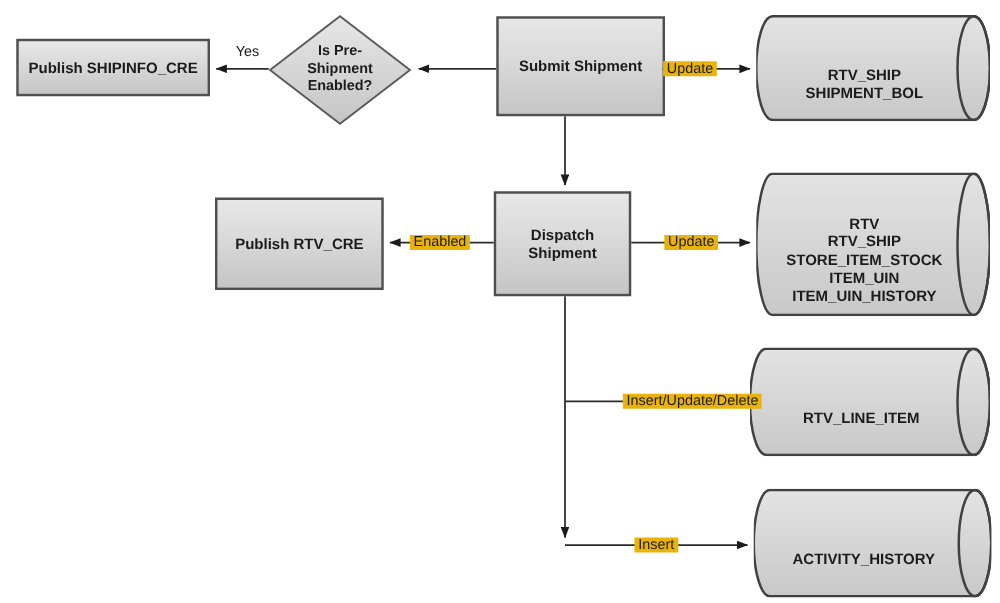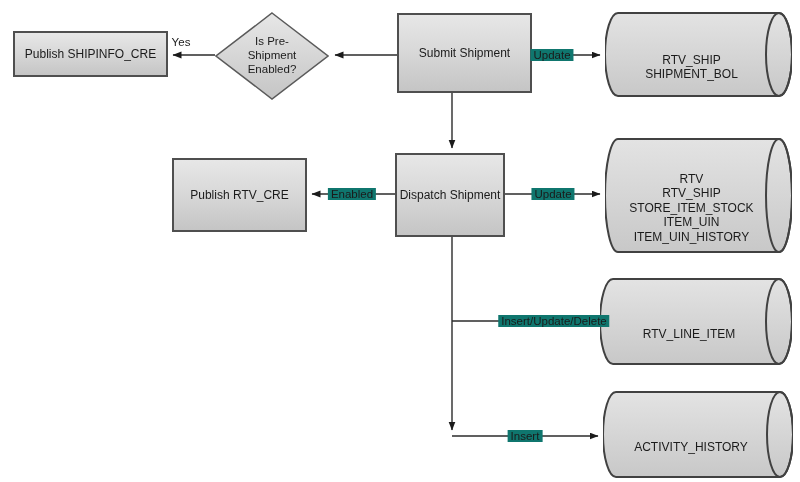--- a/index.html
+++ b/index.html
@@ -41,29 +41,30 @@
   .shape-node {  }
   .shape-node > svg {
     position: absolute;
     left: 0;
     top: 0;
   }
   .shape-label {
     position: relative;
     white-space: pre-line;
     z-index: 1;
+    font-weight: bold;
   }
   .cyl .shape-label {
     padding-right: 14px; 
     margin-top: 25px;
   }
   .edge-label {
     position: absolute;
     transform: translate(-50%, -50%);
-    background: #0f766e;
+    background: #eab308;
     padding: 0 3px;
     font-size: 11.5px;
     color: #1b1b1b;
     white-space: nowrap;
     z-index: 2;
   }
   .edge-label.no-bg {
     background: transparent;
   }
 </style>
@@ -176,20 +177,20 @@
           <stop offset="0" stop-color="#e3e3e3"></stop>
           <stop offset="1" stop-color="#c8c8c8"></stop>
         </linearGradient>
       </defs>
       <path d="M 13 1 H 179 A 13 42.5 0 0 1 179 86 H 13 A 13 42.5 0 0 1 13 1 Z" fill="url(#gradCyl3)" stroke="#414141" stroke-width="2"></path>
       <ellipse cx="179" cy="43.5" rx="13" ry="42.5" fill="none" stroke="#414141" stroke-width="2"></ellipse>
     </svg>
     <span class="shape-label">RTV_LINE_ITEM</span>
   </div>
 
-  <div class="edge-label no-bg" style="left:181px; top:42px;text-align:center;">Yes</div>
+  <div class="edge-label no-bg" style="left:198px; top:42px;text-align:center;">Yes</div>
   <div class="edge-label" style="left:552px; top:55px;">Update</div>
   <div class="edge-label" style="left:352px; top:194px;">Enabled</div>
   <div class="edge-label" style="left:553px; top:194px;">Update</div>
   <div class="edge-label" style="left:554px; top:321px;">Insert/Update/Delete</div>
   <div class="edge-label" style="left:525px; top:436px;">Insert</div>
 
 </div>
 
 </body></html>

